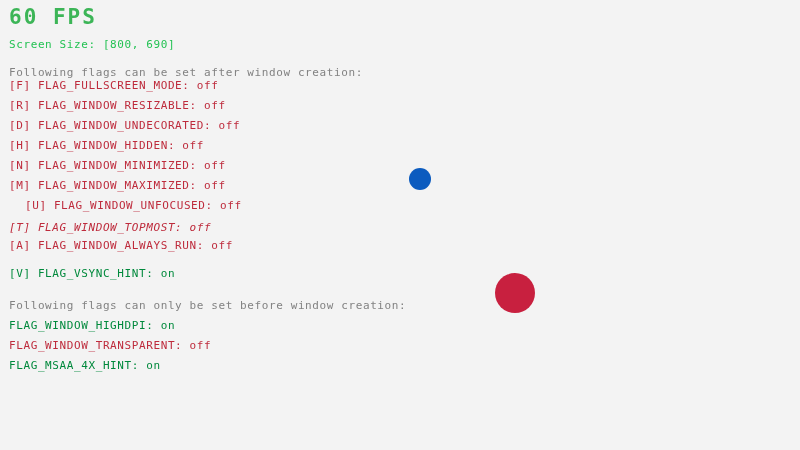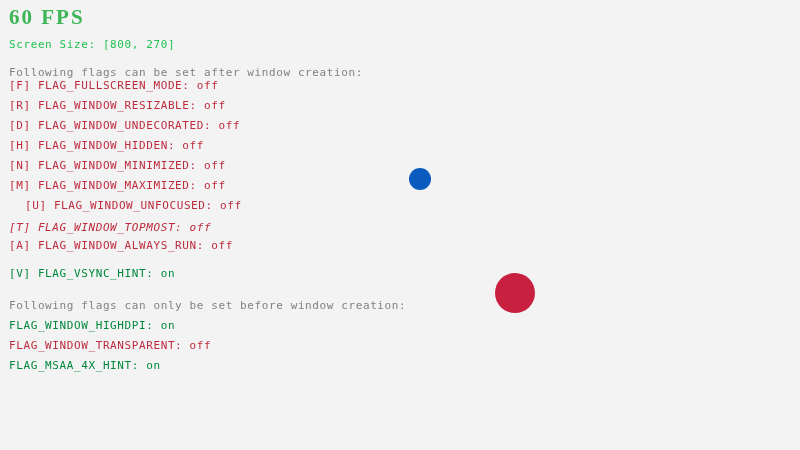--- a/index.html
+++ b/index.html
@@ -31,21 +31,20 @@
   }
 
   #fps-counter {
     left: 9px;
     top: 6px;
     font-size: 21px;
     line-height: 22px;
     font-weight: bold;
     color: #3cb557;
     letter-spacing: 2px;
-    font-family: Liberation Serif, serif;
   }
 
   #screen-size-label {
     left: 9px;
     top: 38px;
     font-size: 11px;
     line-height: 13px;
     color: #23c253;
     letter-spacing: 0.6px;
   }
@@ -93,21 +92,21 @@
     background: #c8203f;
   }
 </style>
 </head>
 <body>
 
 <div id="app" style="background: rgb(243, 243, 243);">
 
   <div class="txt" id="fps-counter" style="color: rgb(60, 181, 87);">60 FPS</div>
 
-  <div class="txt" id="screen-size-label" style="color: rgb(35, 194, 83);">Screen Size: [800, 270]</div>
+  <div class="txt" id="screen-size-label" style="color: rgb(35, 194, 83);">Screen Size: [800, 690]</div>
 
   <div class="txt section-header" id="runtime-flags-header">Following flags can be set after window creation:</div>
 
   <div id="runtime-flags-list">
       <div class="txt flag-line flag-off" style="top: 79px;"><span class="key">[F] </span><span class="name">FLAG_FULLSCREEN_MODE: </span><span class="val">off</span></div>
       <div class="txt flag-line flag-off" style="top: 99px;"><span class="key">[R] </span><span class="name">FLAG_WINDOW_RESIZABLE: </span><span class="val">off</span></div>
       <div class="txt flag-line flag-off" style="top: 119px;"><span class="key">[D] </span><span class="name">FLAG_WINDOW_UNDECORATED: </span><span class="val">off</span></div>
       <div class="txt flag-line flag-off" style="top: 139px;"><span class="key">[H] </span><span class="name">FLAG_WINDOW_HIDDEN: </span><span class="val">off</span></div>
       <div class="txt flag-line flag-off" style="top: 159px;"><span class="key">[N] </span><span class="name">FLAG_WINDOW_MINIMIZED: </span><span class="val">off</span></div>
       <div class="txt flag-line flag-off" style="top: 179px;"><span class="key">[M] </span><span class="name">FLAG_WINDOW_MAXIMIZED: </span><span class="val">off</span></div>

